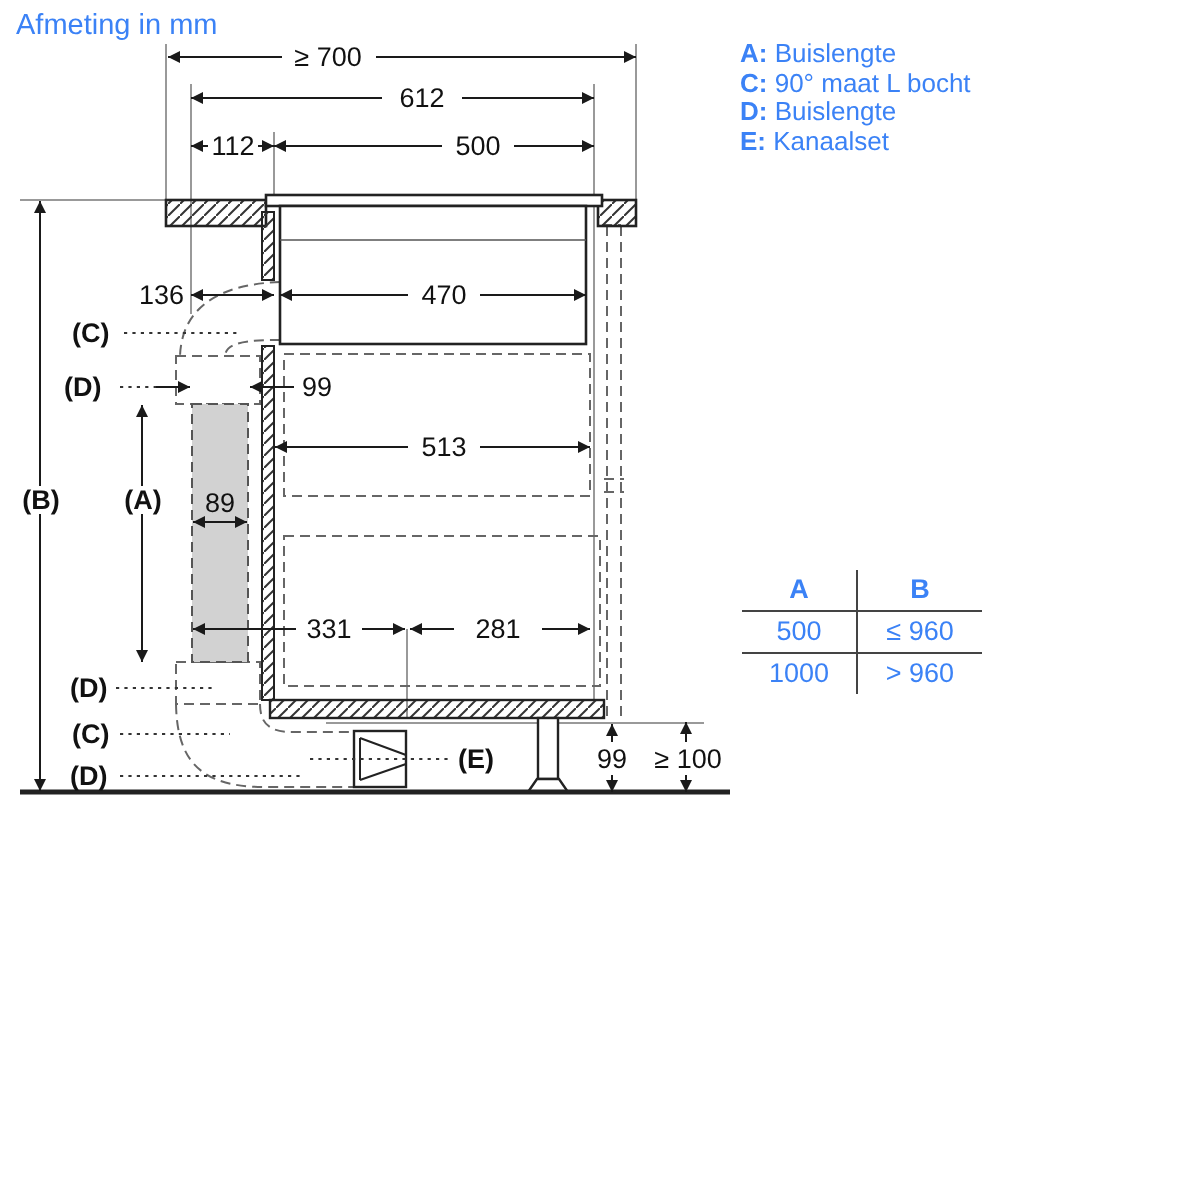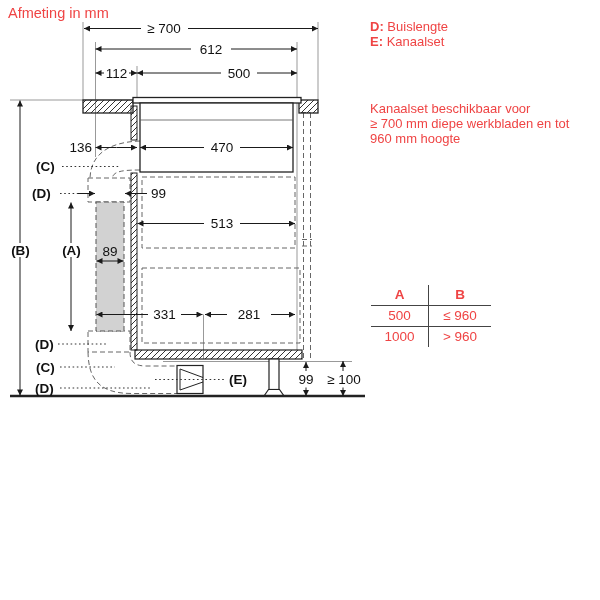--- a/index.html
+++ b/index.html
@@ -1,17 +1,17 @@
 <!DOCTYPE html>
 <html><head>
 <meta charset="utf-8">
 <style>
   html,body{margin:0;padding:0;background:#fff;}
   #page{position:relative;width:600px;height:600px;background:#fff;overflow:hidden;
-        font-family:"Liberation Sans",sans-serif;color:#ef4444;}
+        font-family:"Liberation Sans",sans-serif;color:#3b82f6;}
   #page-title{position:absolute;left:8px;top:5px;font-size:14.5px;}
   svg{position:absolute;left:0;top:0;}
   svg text{font-family:"Liberation Sans",sans-serif;font-size:13.5px;fill:#111;}
   svg text.lbl{font-weight:bold;}
   #legend{position:absolute;left:370px;top:20px;font-size:13px;line-height:14.6px;}
   #legend .k{font-weight:bold;}
   .note{position:absolute;left:370px;font-size:13px;line-height:15.2px;white-space:pre-line;width:228px;}
   #note-availability{top:101px;}
   #note-installer{top:175px;}
   #spec-table{position:absolute;left:371px;top:285px;font-size:13.5px;}
@@ -175,27 +175,26 @@
       <text class="lbl" x="36" y="166.5" text-anchor="start">(C)</text>
       <text class="lbl" x="32" y="193.5" text-anchor="start">(D)</text>
       <text class="lbl" x="35" y="344" text-anchor="start">(D)</text>
       <text class="lbl" x="36" y="367" text-anchor="start">(C)</text>
       <text class="lbl" x="35" y="388" text-anchor="start">(D)</text>
       <text class="lbl" x="229" y="379.5" text-anchor="start">(E)</text>
     </g>
   </svg>
 
   <div id="legend">
+    <div><span class="k">A:</span> <span>Buislengte</span></div>
+    <div><span class="k">C:</span> <span>90° maat L bocht</span></div>
     <div><span class="k">D:</span> <span>Buislengte</span></div>
     <div><span class="k">E:</span> <span>Kanaalset</span></div>
   </div>
 
-  <div class="note" id="note-availability">Kanaalset beschikbaar voor
-≥ 700 mm diepe werkbladen en tot
-960 mm hoogte</div>
 
   <div id="spec-table">
     <div class="row hrow">
       <div class="ca">A</div>
       <div class="cb">B</div>
     </div>
     <div class="row r1">
       <div class="ca">500</div>
       <div class="cb">≤ 960</div>
     </div>

